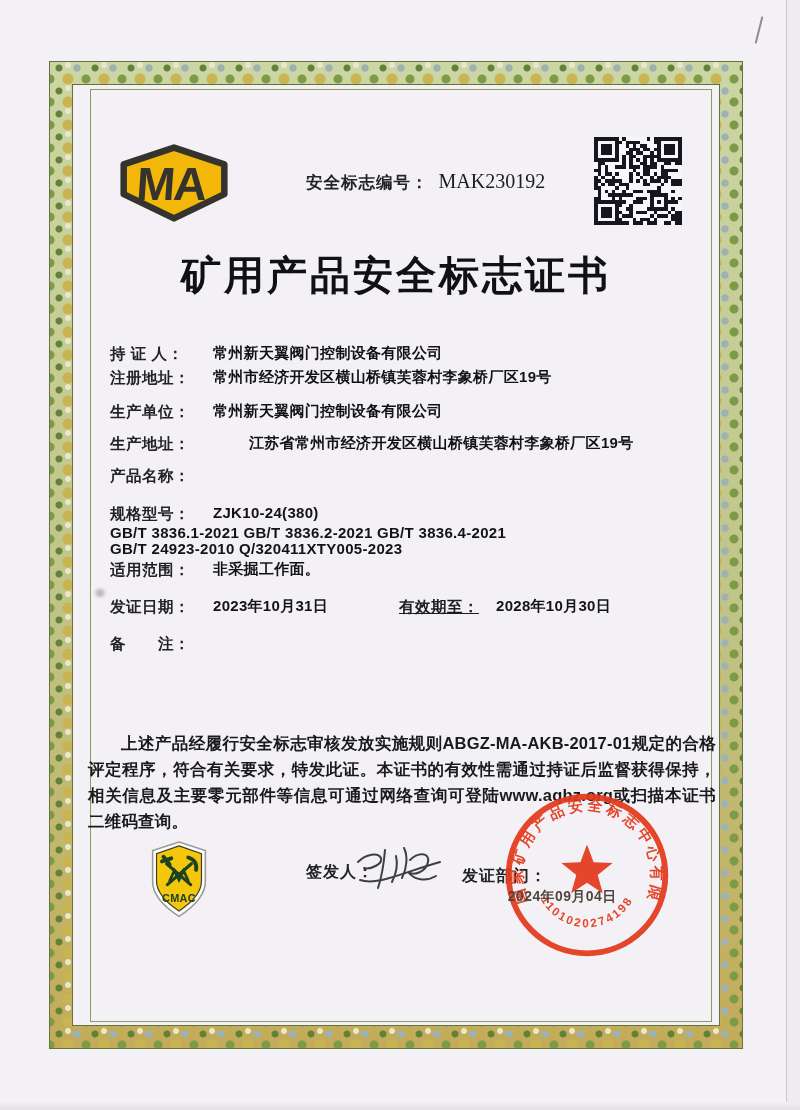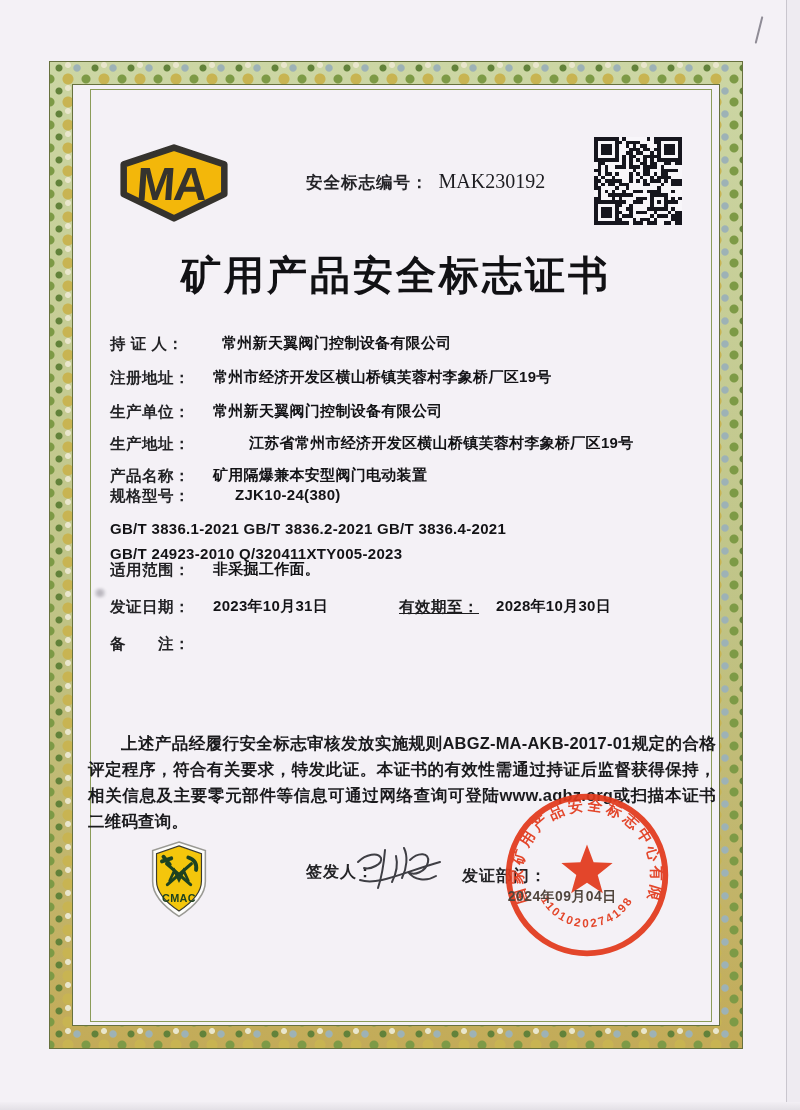--- a/index.html
+++ b/index.html
@@ -47,24 +47,24 @@
   .cert-title{
     position:absolute;left:0;top:248px;width:792px;text-align:center;
     font-size:40px;font-weight:900;letter-spacing:3px;color:#111114;
   }
 
   
   .rows{position:absolute;left:110px;top:0;width:600px;}
   .row{position:absolute;display:flex;align-items:flex-start;}
   .row .lbl{font-size:15.5px;font-weight:700;color:#232326;white-space:nowrap;width:103px;flex:none;letter-spacing:0.5px;}
   .row .val{font-size:15px;font-weight:700;color:#131316;letter-spacing:0.3px;}
-  .r1{top:334px;gap:9px;} .r2{top:368px;justify-content:flex-end;} .r3{top:402px;} .r4{top:434px;gap:36px;} .r5{top:466px;} .r6{top:486px;gap:22px;}
+  .r1{top:344px;} .r2{top:368px;justify-content:flex-end;} .r3{top:402px;} .r4{top:434px;gap:36px;} .r5{top:466px;} .r6{top:504px;}
   .r7{top:518px;align-items:center;height:46px;}
   .r7 .lbl{width:200px;}
-  .r7 .val{width:400px;line-height:25px;}
+  .r7 .val{width:400px;line-height:16px;}
   .r8{top:560px;}
   .r-dates{top:597px;}
   .r-dates .val1{width:186px;}
   .r-dates .lbl2{font-size:15.5px;font-weight:700;white-space:nowrap;width:97px;letter-spacing:0.5px;text-decoration:underline;}
   .r-remark{top:634px;}
 
   .statement{
     position:absolute;left:88px;top:730px;width:628px;
     font-size:16.5px;font-weight:700;line-height:26px;color:#1a1a1d;
     text-align:justify;text-indent:2em;letter-spacing:0.2px;
@@ -748,21 +748,20 @@
       <div class="row r3">
         <span class="lbl">生产单位：</span>
         <span class="val">常州新天翼阀门控制设备有限公司</span>
       </div>
       <div class="row r4">
         <span class="lbl">生产地址：</span>
         <span class="val">江苏省常州市经济开发区横山桥镇芙蓉村李象桥厂区19号</span>
       </div>
       <div class="row r5">
         <span class="lbl">产品名称：</span>
-        <span class="val">矿用隔爆兼本安型阀门电动装置</span>
       </div>
       <div class="row r6">
         <span class="lbl">规格型号：</span>
         <span class="val">ZJK10-24(380)</span>
       </div>
       <div class="row r7">
         <span class="val">GB/T 3836.1-2021 GB/T 3836.2-2021 GB/T 3836.4-2021 GB/T 24923-2010 Q/320411XTY005-2023</span>
       </div>
       <div class="row r8">
         <span class="lbl">适用范围：</span>

